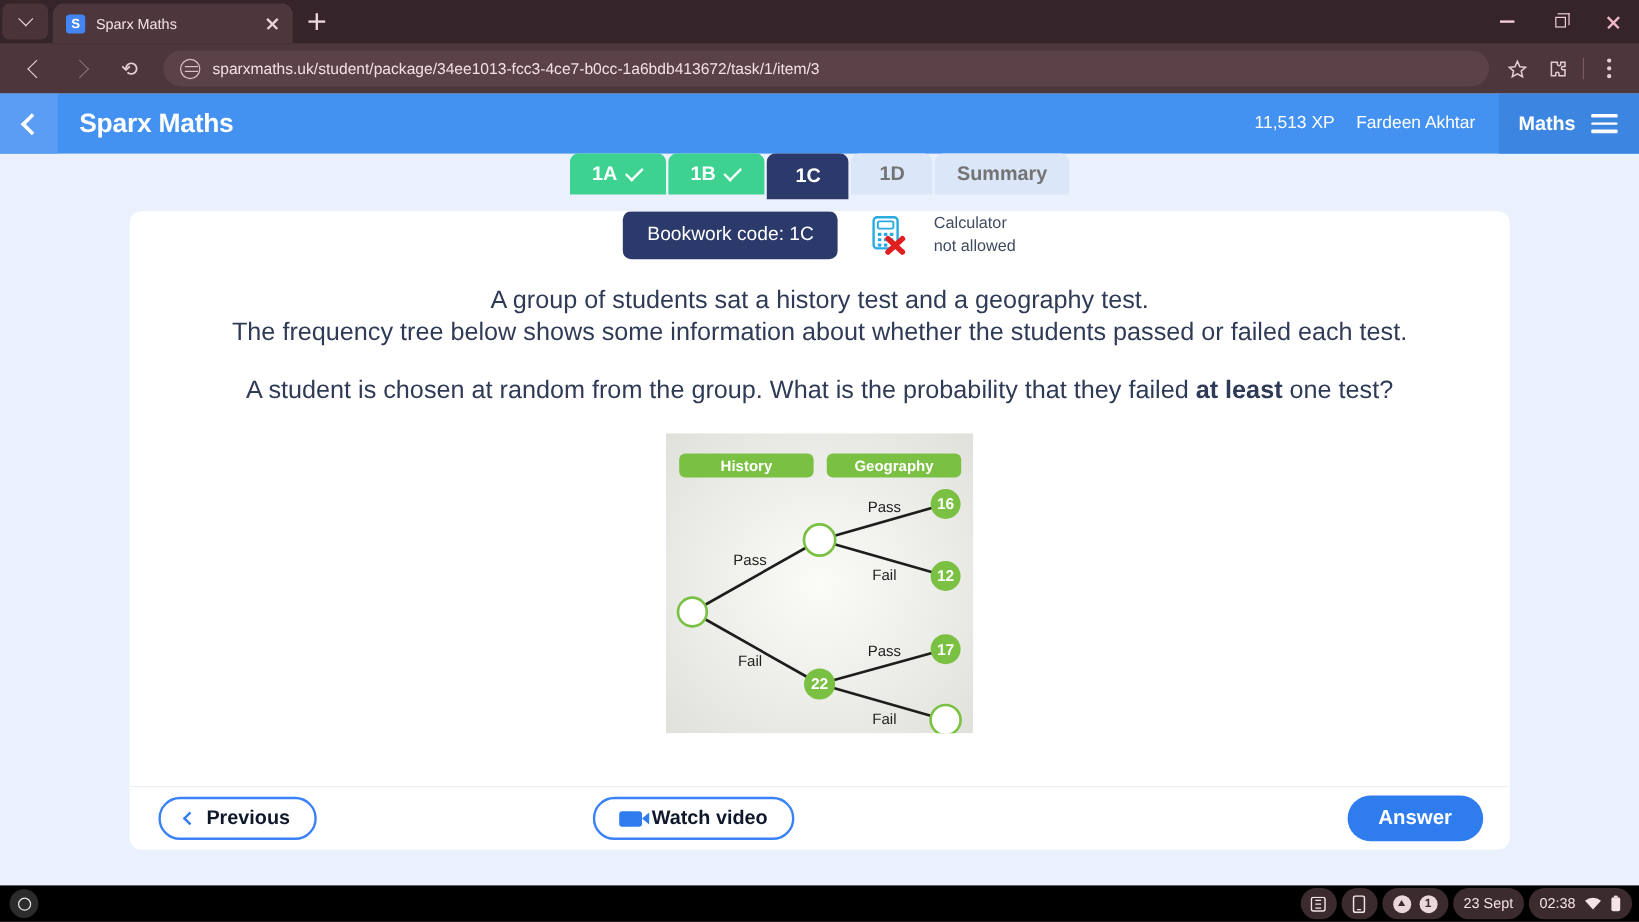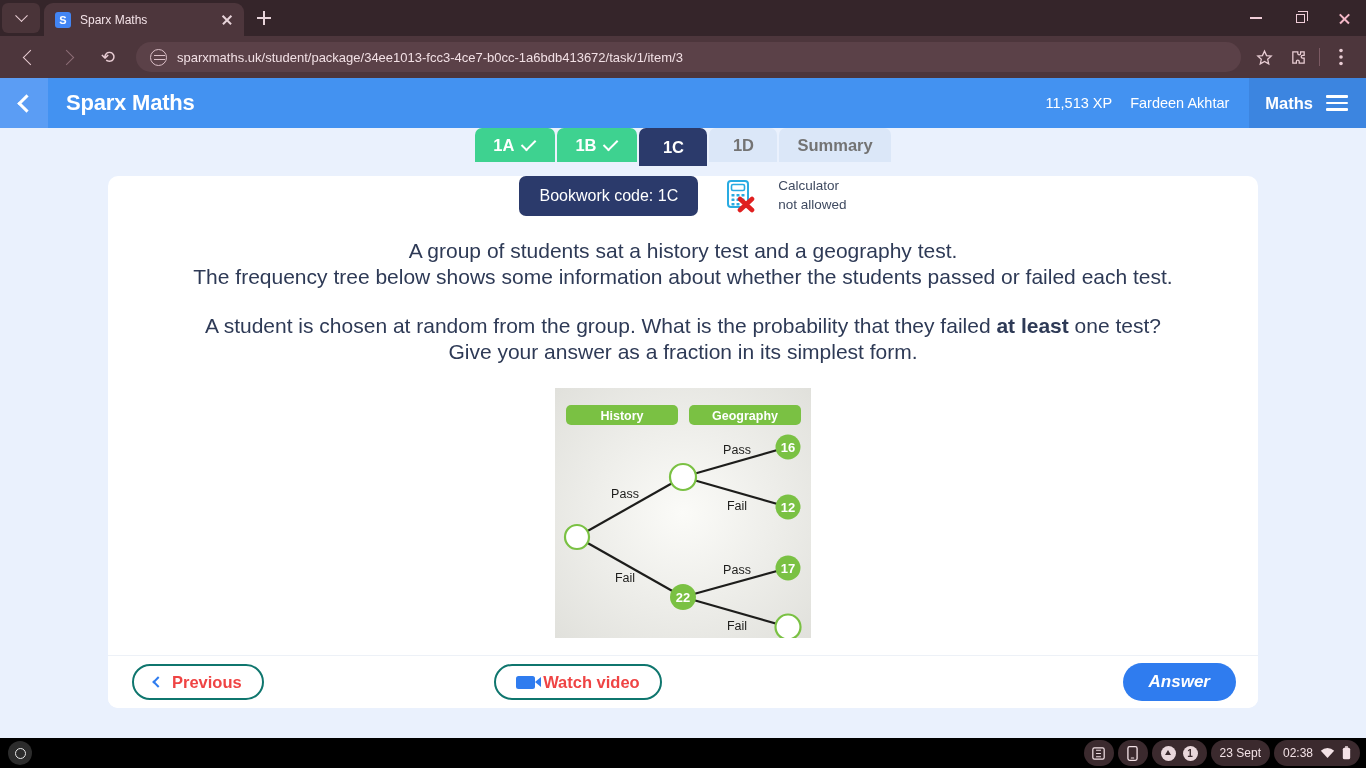--- a/index.html
+++ b/index.html
@@ -196,21 +196,21 @@
   #tree-wrap { display: flex; justify-content: center; margin-top: 22px; }
   #tree-figure { width: 256px; height: 250px; position: relative; }
 
   
   #card-footer {
     position: absolute; left: 0; bottom: 0; width: 1150px; height: 53px;
     background: #fff; border-top: 1px solid #edf1f7;
     display: flex; align-items: center; padding: 0 22px;
   }
   .pill-btn {
-    border: 2px solid #0f766e; color: #ef4444; background: #fff;
+    border: 2px solid #3b82f6; color: #0f172a; background: #fff;
     border-radius: 22px; height: 36px; padding: 0 20px; font-size: 16.5px; font-weight: bold;
     display: flex; align-items: center; gap: 8px; cursor: pointer;
     font-family: "Liberation Sans", sans-serif;
   }
   #previous-button { margin-left: 2px; }
   .chev-sm {
     width: 8px; height: 8px; border-left: 2.4px solid #2f7cef; border-bottom: 2.4px solid #2f7cef;
     transform: rotate(45deg); margin-right: 2px;
   }
   #watch-video-button { margin: 0 auto; }
@@ -218,21 +218,21 @@
     width: 19px; height: 13px; background: #2f7cef; border-radius: 2.5px; position: relative;
   }
   .video-icon::after {
     content: ""; position: absolute; right: -6px; top: 1.5px;
     border-top: 5px solid transparent; border-bottom: 5px solid transparent;
     border-right: 6px solid #2f7cef;
   }
   #answer-button {
     background: #2f7cef; color: #fff; border: none; border-radius: 22px;
     height: 38px; padding: 0 26px; font-size: 17px; font-weight: bold;
-    margin-left: auto; cursor: pointer; font-family: "Liberation Sans", sans-serif; font-style: italic;
+    margin-left: auto; cursor: pointer; font-family: "Liberation Sans", sans-serif;
   }
 
   
   #shelf {
     position: absolute; bottom: 0; left: 0; width: 1366px; height: 30px;
     background: #000;
   }
   #launcher {
     position: absolute; left: 8px; top: 3px; width: 24px; height: 24px;
     border-radius: 50%; background: #2c2c2c;
@@ -408,21 +408,20 @@
             <span>not allowed</span>
           </span>
         </div>
       </div>
 
       <div id="question-text">
         <div>A group of students sat a history test and a geography test.</div>
         <div>The frequency tree below shows some information about whether the students passed or failed each test.</div>
         <span class="spacer"></span>
         <div><span>A student is chosen at random from the group. What is the probability that they failed </span><b>at least</b><span> one test?</span></div>
-        <div>Give your answer as a fraction in its simplest form.</div>
       </div>
 
       <div id="tree-wrap">
         <div id="tree-figure">
           <svg width="256" height="250" viewBox="0 0 256 250">
             <defs>
               <radialGradient id="bgGrad" cx="50%" cy="50%" r="72%">
                 <stop offset="0%" stop-color="#fbfbf8"></stop>
                 <stop offset="100%" stop-color="#e0e0db"></stop>
               </radialGradient>

